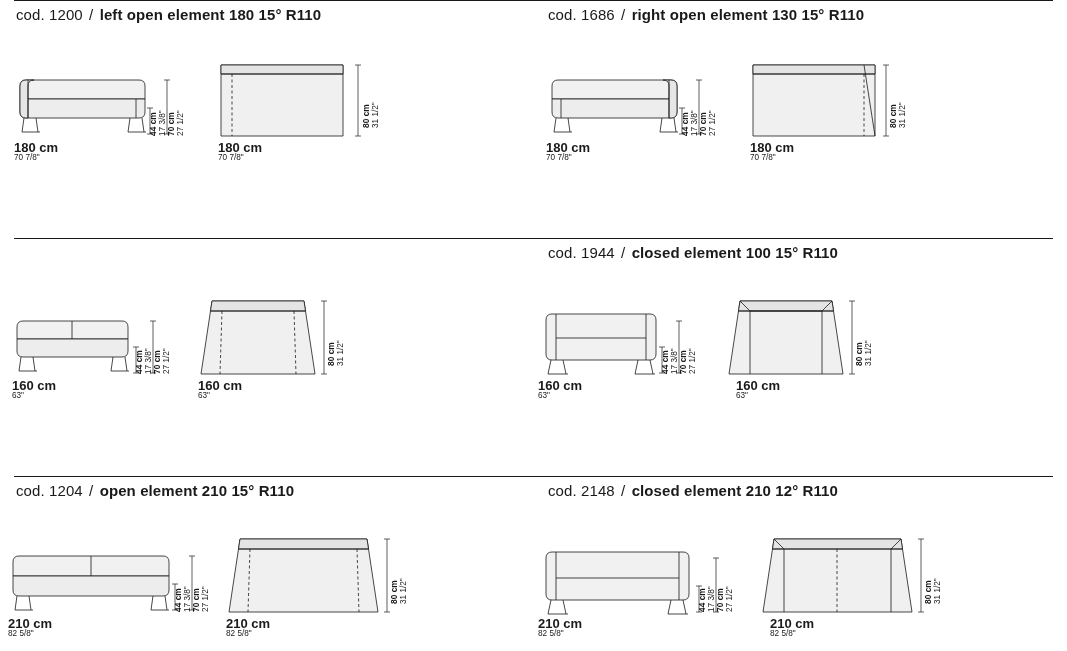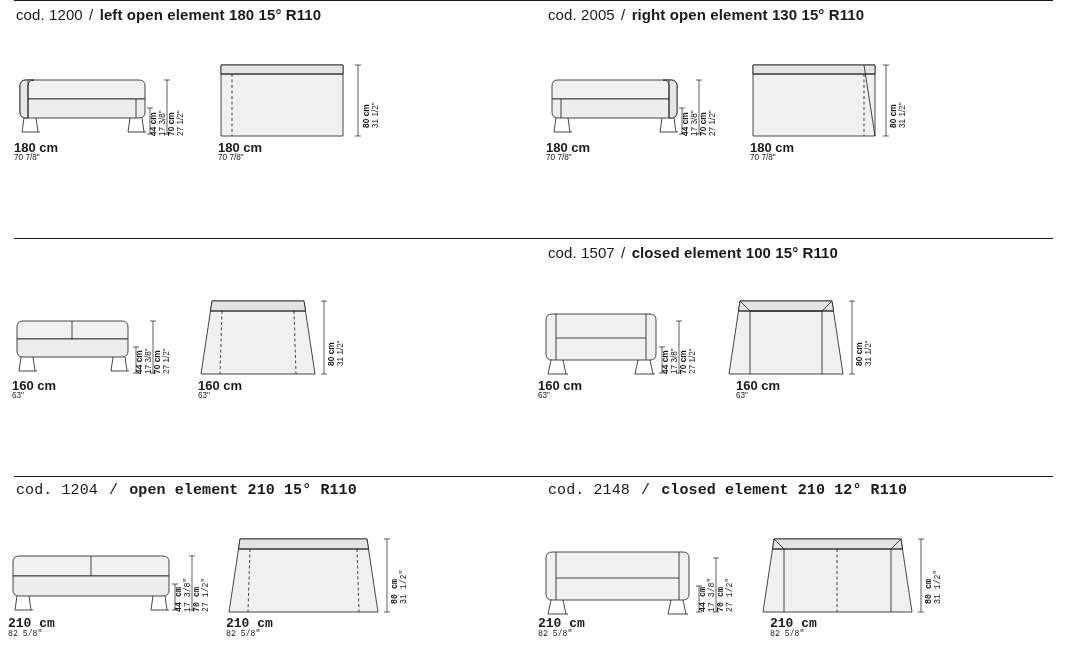--- a/index.html
+++ b/index.html
@@ -161,21 +161,21 @@
       </svg>
     </div>
     <div class="dim-v" style="left:362px;top:128px;">
       <span class="big">80 cm</span>
     </div>
     <div class="dim-v" style="left:371px;top:128px;">
       <span>31 1/2"</span>
     </div>
 
     <div class="code-row col-right">
-      <span class="code">cod. 2005</span>
+      <span class="code">cod. 1686</span>
       <span class="sep">/</span>
       <span class="desc">right open element 130 15° R110</span>
     </div>
 
     <div class="fig" style="left:546px;top:72px;">
       <svg width="140" height="65" viewBox="0 0 140 65">
         <g fill="none" stroke="#1a1a1a" stroke-width="0.8">
           <path d="M6 14 Q6 8 12 8 L125 8 Q131 8 131 14 L131 27 L6 27 Z" fill="#f1f1f1"></path>
           <path d="M6 27 L131 27 L131 40 Q131 46 125 46 L12 46 Q6 46 6 40 Z" fill="#ededed"></path>
           <path d="M131 14 Q131 8 125 8 L117 8 Q123 8 123 14 L123 46 L125 46 Q131 46 131 40 Z" fill="#e6e6e6"></path>
@@ -324,21 +324,21 @@
       </svg>
     </div>
     <div class="dim-v" style="left:327px;top:128px;">
       <span class="big">80 cm</span>
     </div>
     <div class="dim-v" style="left:336px;top:128px;">
       <span>31 1/2"</span>
     </div>
 
     <div class="code-row col-right">
-      <span class="code">cod. 1507</span>
+      <span class="code">cod. 1944</span>
       <span class="sep">/</span>
       <span class="desc">closed element 100 15° R110</span>
     </div>
 
     <div class="fig" style="left:538px;top:70px;">
       <svg width="135" height="70" viewBox="0 0 135 70">
         <g fill="none" stroke="#1a1a1a" stroke-width="0.8">
           <path d="M8 12 Q8 6 14 6 L112 6 Q118 6 118 12 L118 46 Q118 52 112 52 L14 52 Q8 52 8 46 Z" fill="#f1f1f1"></path>
           <line x1="18" y1="6" x2="18" y2="52"></line>
           <line x1="108" y1="6" x2="108" y2="52"></line>
@@ -407,21 +407,21 @@
       </svg>
     </div>
     <div class="dim-v" style="left:855px;top:128px;">
       <span class="big">80 cm</span>
     </div>
     <div class="dim-v" style="left:864px;top:128px;">
       <span>31 1/2"</span>
     </div>
   </div>
 
-  <div class="section" style="top:476px;height:131px;font-family:Liberation Mono, monospace;">
+  <div class="section" style="top:476px;height:131px;">
     <div class="rule top"></div>
 
     <div class="code-row col-left">
       <span class="code">cod. 1204</span>
       <span class="sep">/</span>
       <span class="desc">open element 210 15° R110</span>
     </div>
 
     <div class="fig" style="left:8px;top:72px;">
       <svg width="170" height="68" viewBox="0 0 170 68">

